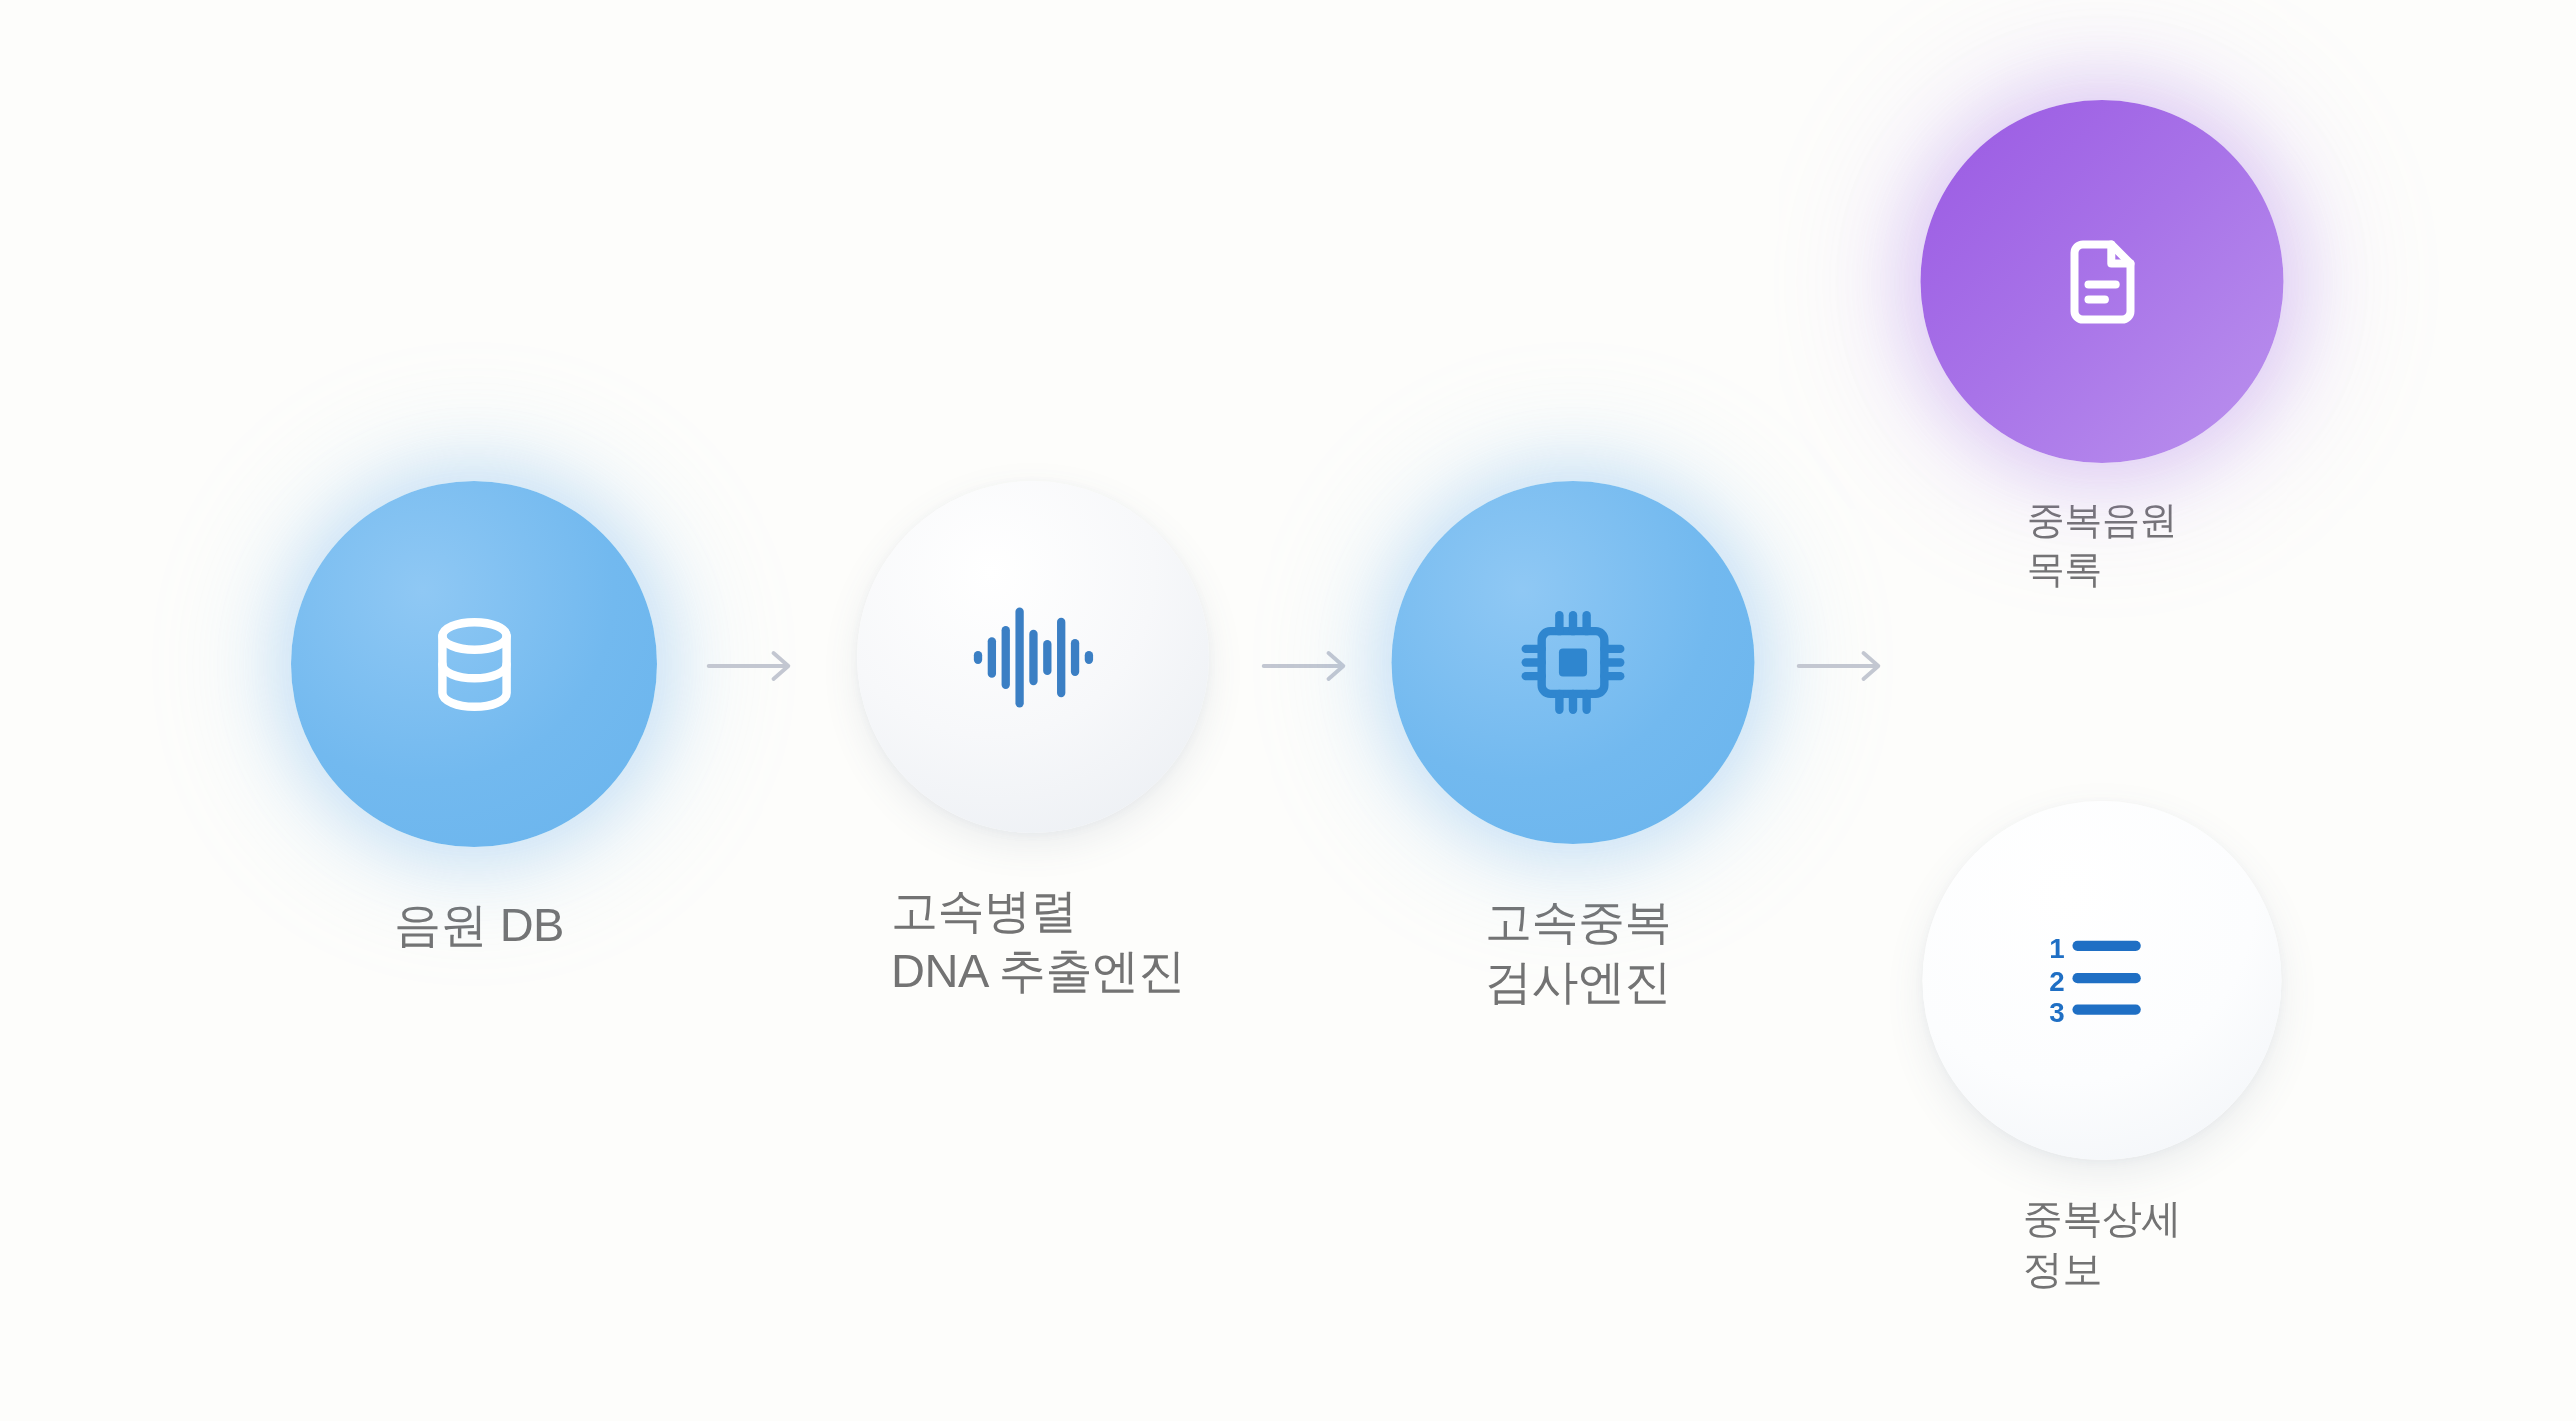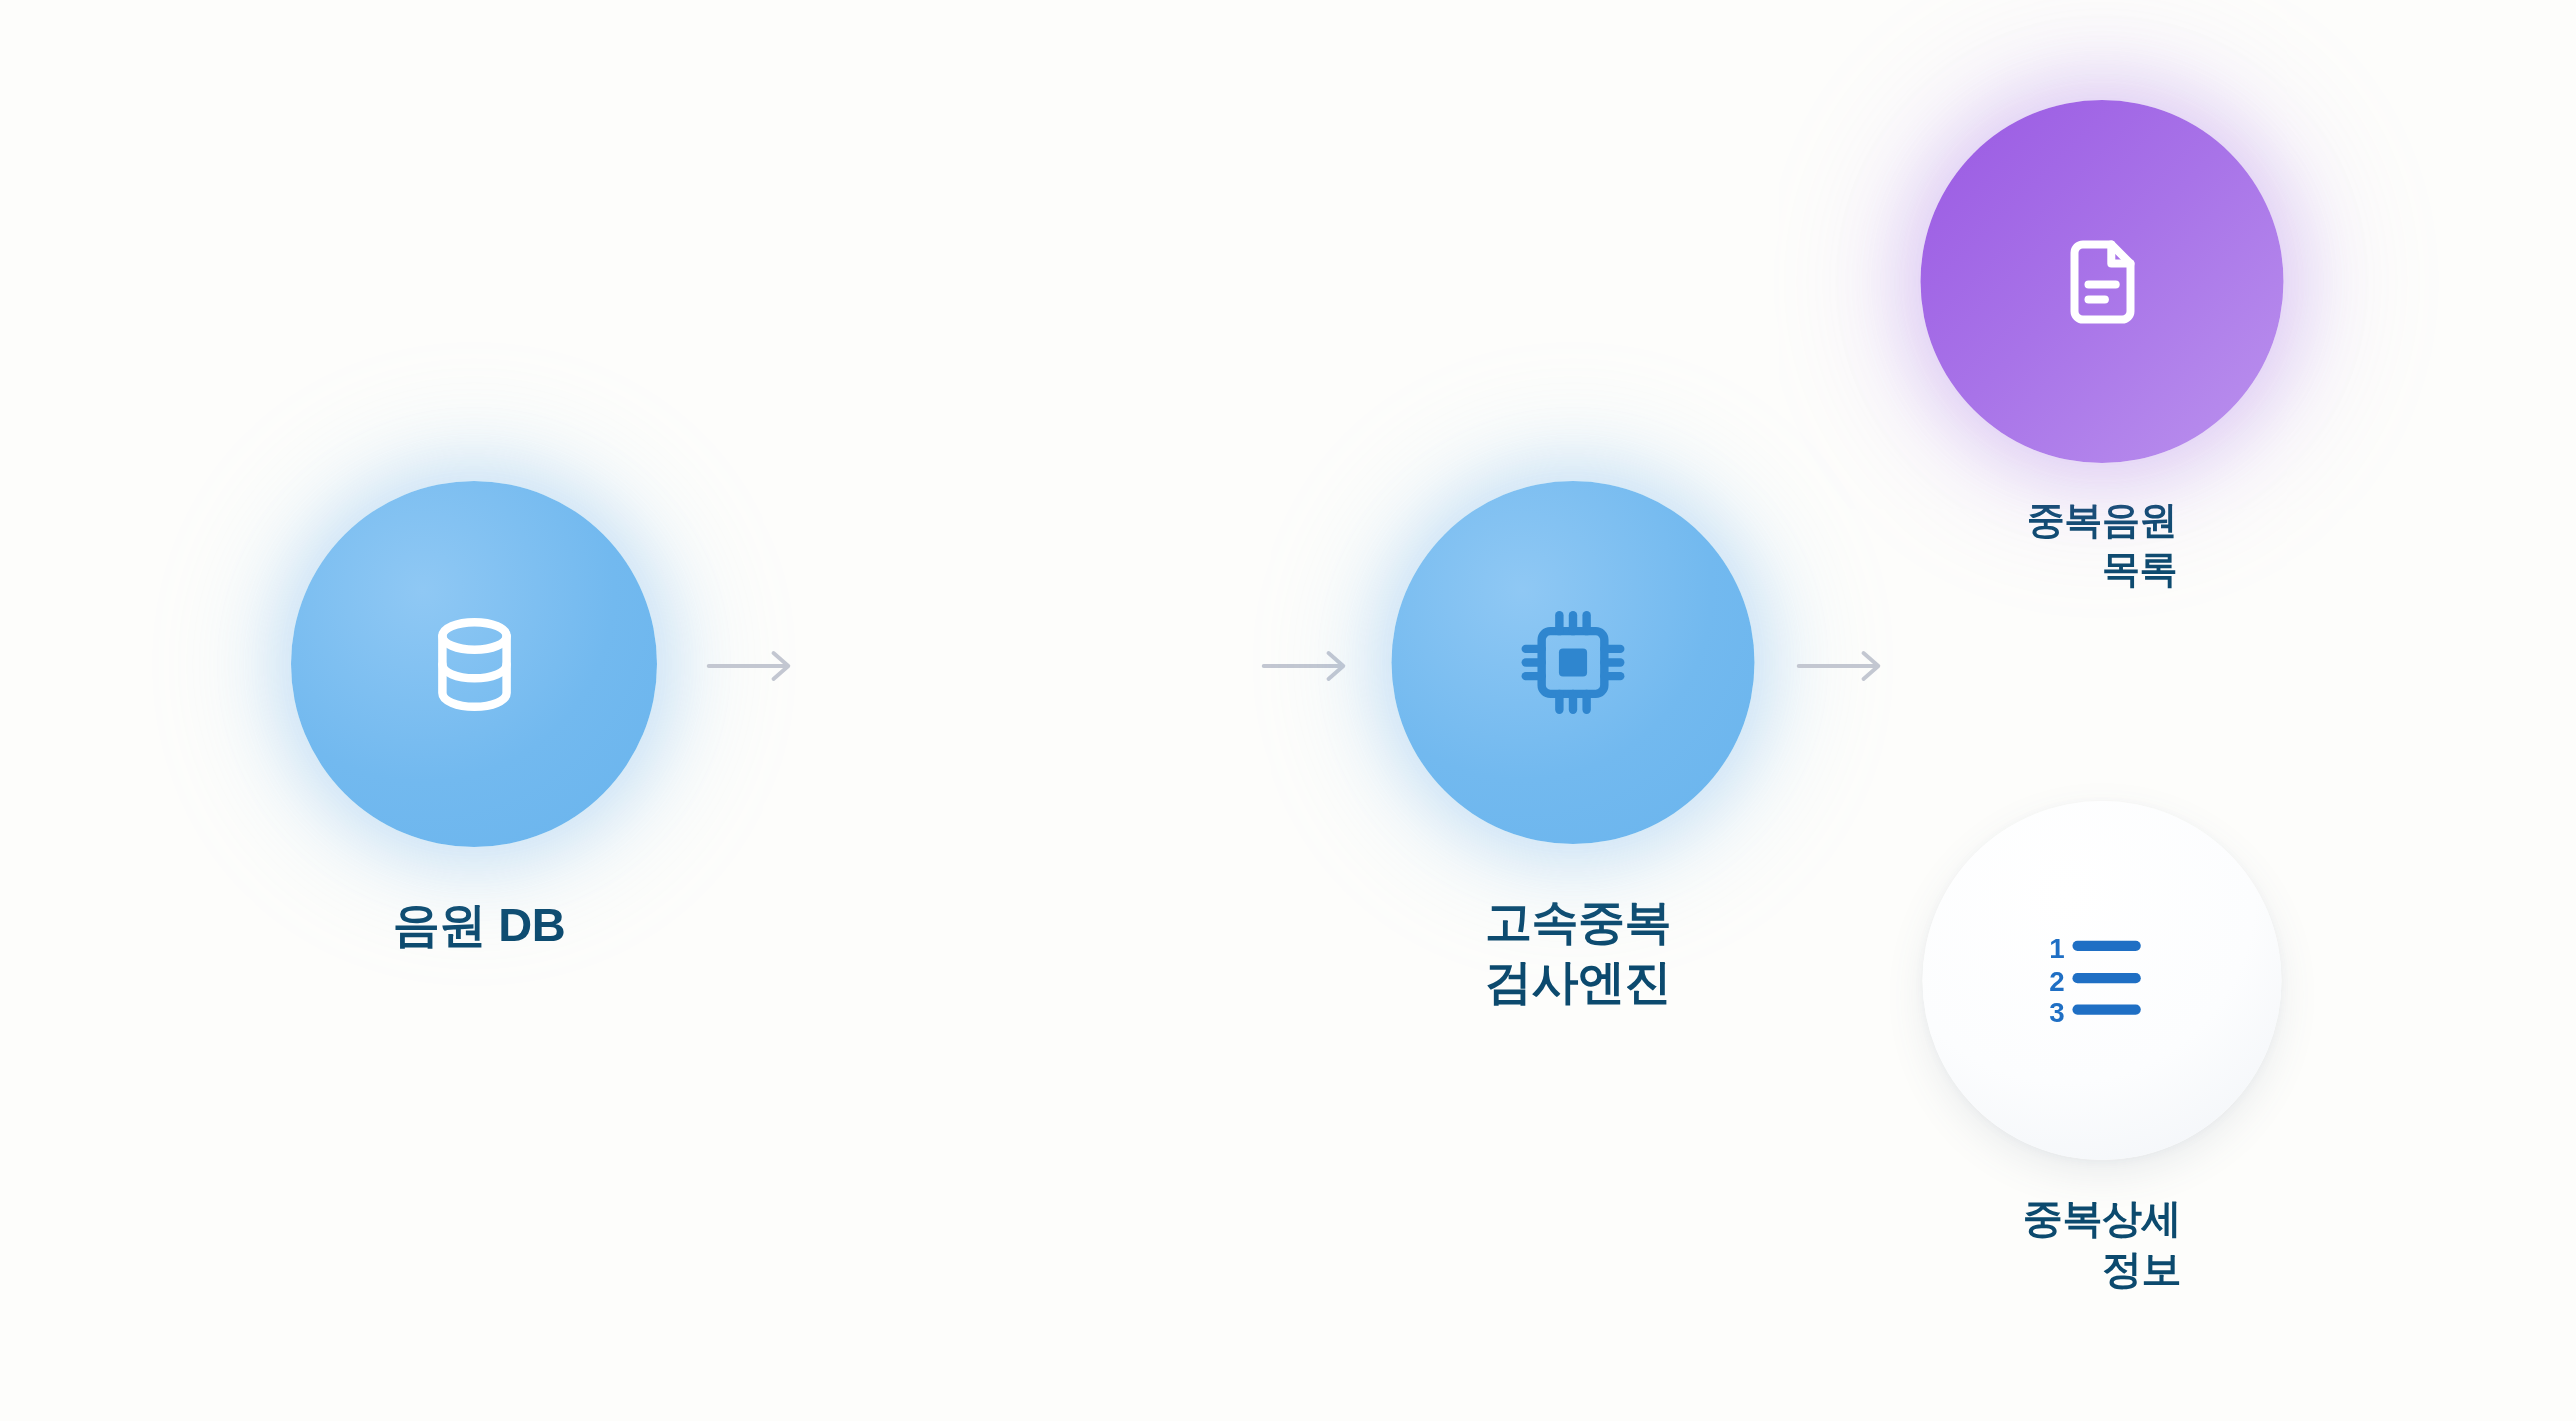--- a/index.html
+++ b/index.html
@@ -59,23 +59,23 @@
   }
 
   
   .bubble.purple {
     background: linear-gradient(135deg, #9a59e3 0%, #a873e8 48%, #bb92ee 100%);
     box-shadow: 0 0 65px 18.5px rgba(168, 110, 233, 0.26),
                 0 0 130px 44px rgba(180, 140, 238, 0.14);
   }
 
   .label {
-    text-align: right;
-    color: #0c4a6e;
-    font-weight: 700;
+    text-align: left;
+    color: #737373;
+    font-weight: 400;
     line-height: 1.28;
     white-space: pre-line;
     letter-spacing: -0.01em;
   }
 
   
   #node-db       { left: 474px;  top: 481px; transform: translateX(-50%); }
   #node-dna      { left: 1033px; top: 481px; transform: translateX(-50%); }
   #node-dup      { left: 1573px; top: 481px; transform: translateX(-50%); }
   #node-list     { left: 2102px; top: 100px; transform: translateX(-50%); }
@@ -127,20 +127,37 @@
     <div class="label">음원 DB</div>
   </div>
 
   <div class="arrow" id="arrow-1">
     <svg viewBox="0 0 108 46" fill="none" stroke="#c3c7d1" stroke-width="4.2" stroke-linecap="round" stroke-linejoin="round">
       <line x1="4" y1="23" x2="88" y2="23"></line>
       <polyline points="74,9 90,23 74,37" fill="none"></polyline>
     </svg>
   </div>
 
+  <div class="node" id="node-dna">
+    <div class="bubble light">
+      <svg class="icon" width="122" height="111" viewBox="0 0 132 120" fill="#3b7fc4">
+        <rect x="2" y="53" width="9" height="14" rx="4.5"></rect>
+        <rect x="17" y="38" width="9" height="44" rx="4.5"></rect>
+        <rect x="32" y="26" width="9" height="68" rx="4.5"></rect>
+        <rect x="47" y="6" width="9" height="108" rx="4.5"></rect>
+        <rect x="62" y="30" width="9" height="60" rx="4.5"></rect>
+        <rect x="77" y="41" width="9" height="38" rx="4.5"></rect>
+        <rect x="92" y="17" width="9" height="86" rx="4.5"></rect>
+        <rect x="107" y="40" width="9" height="40" rx="4.5"></rect>
+        <rect x="122" y="53" width="9" height="14" rx="4.5"></rect>
+      </svg>
+    </div>
+    <div class="label">고속병렬
+DNA 추출엔진</div>
+  </div>
 
   <div class="arrow" id="arrow-2">
     <svg viewBox="0 0 108 46" fill="none" stroke="#c3c7d1" stroke-width="4.2" stroke-linecap="round" stroke-linejoin="round">
       <line x1="4" y1="23" x2="88" y2="23"></line>
       <polyline points="74,9 90,23 74,37" fill="none"></polyline>
     </svg>
   </div>
 
   <div class="node" id="node-dup">
     <div class="bubble blue">

